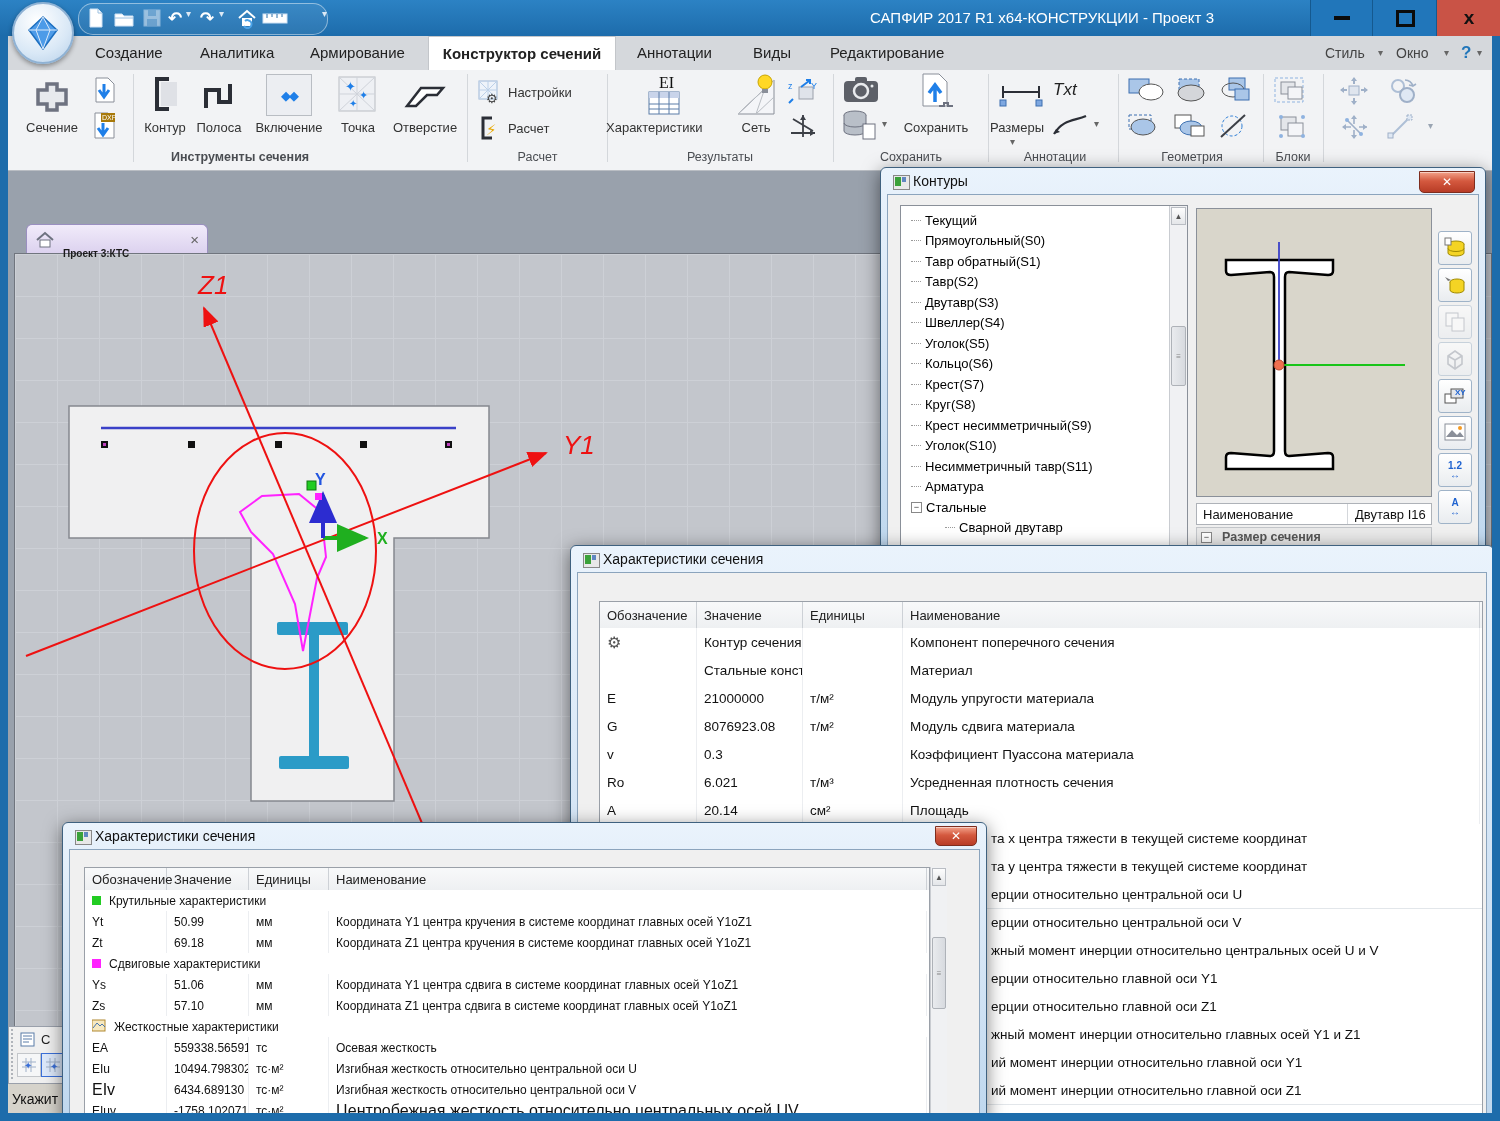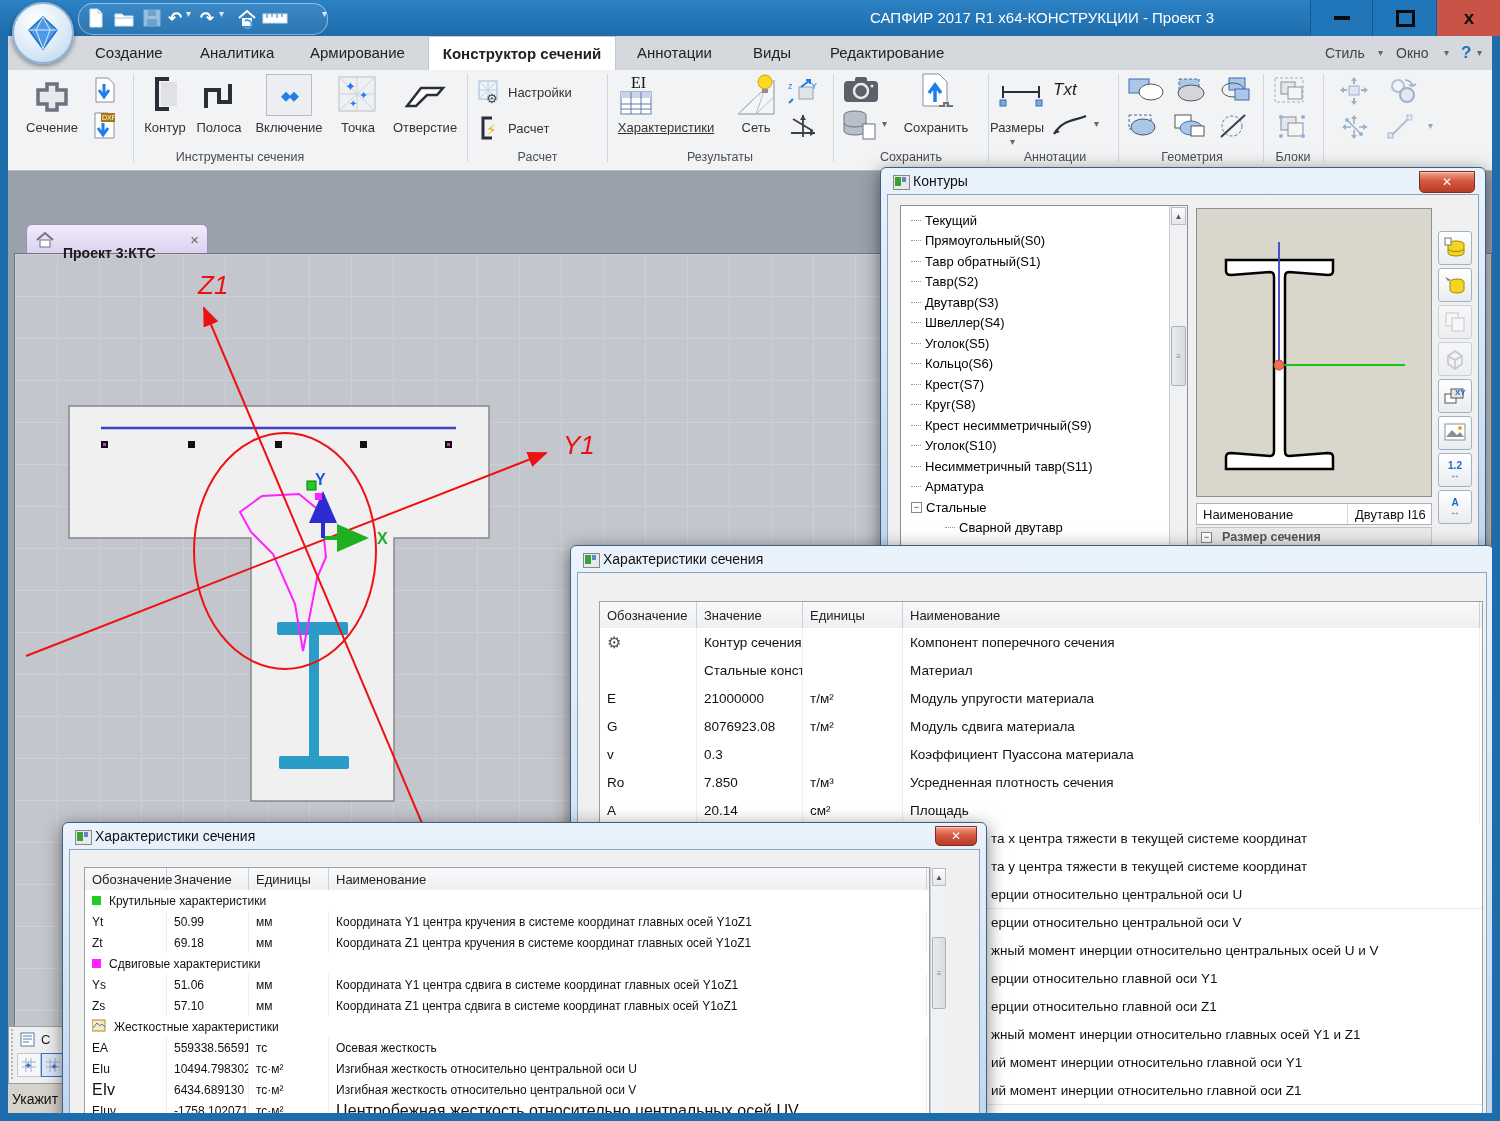--- a/index.html
+++ b/index.html
@@ -31,21 +31,21 @@
   #ribbon{left:0;top:70px;width:1500px;height:100px;background:#f2f3f5;border-bottom:1px solid #b9bdc3;}
   .gsep{top:4px;width:1px;height:88px;background:#d4d7db;}
   .glabel{top:80px;font-size:12.5px;color:#4a4d52;text-align:center;}
   .rlbl{font-size:13px;color:#333;white-space:nowrap;}
   .rbtn-row{display:flex;align-items:center;gap:6px;}
   .icbox{display:flex;align-items:center;justify-content:center;}
   .diamonds{color:#1f7fe8;font-size:13px;letter-spacing:-2px;}
   
   #doc-tab{left:26px;top:224px;width:182px;height:29px;border:1px solid #9a8fc0;border-bottom:none;
       border-radius:6px 6px 0 0;background:linear-gradient(#f1ebfa,#dcd2ef);display:flex;align-items:center;gap:8px;padding:0 8px;box-sizing:border-box;z-index:5;}
-  #doc-tab .tlabel{font-size:14px;font-weight:bold;color:#1a1a1a;margin-top:28px;}
+  #doc-tab .tlabel{font-size:10px;font-weight:bold;color:#1a1a1a;margin-top:28px;}
   #doc-tab .tclose{margin-left:auto;color:#666;font-size:15px;}
   #canvas{left:14px;top:253px;width:1478px;height:860px;background-color:#c3c6cc;border:1px solid #70757e;box-sizing:border-box;
       background-image:linear-gradient(#cdd0d6 1px,transparent 1px),linear-gradient(90deg,#cdd0d6 1px,transparent 1px);
       background-size:42px 42px;}
   
   .aero{border:1px solid #3f617f;border-radius:6px 6px 0 0;
       background:linear-gradient(180deg,#eaf3fc 0%,#d6e6f6 45%,#bed7ee 100%);
       box-shadow:0 4px 18px rgba(0,0,0,.5);}
   .aero-title{position:absolute;left:32px;top:5px;font-size:14px;color:#101010;white-space:nowrap;}
   .dlg-icon{position:absolute;left:12px;top:7px;width:15px;height:13px;background:#e8e8e8;border:1px solid #888;}
@@ -208,21 +208,21 @@
           <text x="12" y="32" font-size="10" fill="#1f7fe8">✦</text>
         </svg>
     </div>
     <div class="abs rlbl" style="left:336px;top:50px;width:44px;text-align:center;">Точка</div>
     <div class="abs icbox" style="left:402px;top:6px;width:46px;height:38px;">
       <svg width="44" height="34">
           <path d="M4,28 L18,10 H40 L34,17 H24 L13,28 Z" fill="#fff" stroke="#2b2e36" stroke-width="2.5"></path>
         </svg>
     </div>
     <div class="abs rlbl" style="left:390px;top:50px;width:70px;text-align:center;">Отверстие</div>
-    <div class="abs glabel" style="left:120px;width:240px;">Инструменты сечения</div>
+    <div class="abs glabel" style="left:120px;width:240px;font-weight:bold;">Инструменты сечения</div>
 
     <div class="abs gsep" style="left:467px;"></div>
 
     <div class="abs rbtn-row" style="left:478px;top:10px;">
       <span class="icbox">
         <svg width="24" height="24">
             <rect x="1" y="1" width="18" height="18" fill="#eef3fa" stroke="#9db8d8"></rect>
             <path d="M1,1 L19,19 M19,1 L1,19 M10,1 v18 M1,10 h18" stroke="#bcd0e8"></path>
             <text x="8" y="23" font-size="13" fill="#444">⚙</text>
           </svg>
@@ -235,29 +235,29 @@
             <path d="M14,2 h-9 v20 h9" fill="none" stroke="#2b2e36" stroke-width="3"></path>
             <text x="8" y="19" font-size="15" fill="#e8a800">⚡</text>
           </svg>
       </span>
         <span class="rlbl">Расчет</span>
     </div>
     <div class="abs glabel" style="left:470px;width:135px;">Расчет</div>
 
     <div class="abs gsep" style="left:607px;"></div>
 
-    <div class="abs icbox" style="left:612px;top:2px;width:52px;height:46px;">
+    <div class="abs icbox" style="left:640px;top:2px;width:52px;height:46px;">
       <svg width="46" height="46">
           <text x="16" y="16" font-size="16" font-family="Liberation Serif,serif" fill="#111">EI</text>
           <rect x="6" y="20" width="30" height="22" fill="#fff" stroke="#5b7da8"></rect>
           <rect x="6" y="20" width="30" height="6" fill="#c9d4ea"></rect>
           <path d="M6,32 h30 M6,37 h30 M16,20 v22 M26,20 v22" stroke="#5b7da8"></path>
         </svg>
     </div>
-    <div class="abs rlbl" style="left:606px;top:50px;width:120px;text-align:center;text-decoration:underline;">Характеристики</div>
+    <div class="abs rlbl" style="left:606px;top:50px;width:120px;">Характеристики</div>
     <div class="abs icbox" style="left:734px;top:2px;width:44px;height:46px;">
       <svg width="42" height="46">
           <polygon points="3,42 39,42 39,8" fill="#f4f5f8" stroke="#8a8f99"></polygon>
           <path d="M3,42 L39,8 M21,42 L39,25 M21,42 L30,16" stroke="#b9bdc3"></path>
           <circle cx="30" cy="10" r="7" fill="#ffd825" stroke="#c9a500"></circle>
           <rect x="27" y="17" width="6" height="4" fill="#8a8f99"></rect>
         </svg>
     </div>
     <div class="abs rlbl" style="left:734px;top:50px;width:44px;text-align:center;">Сеть</div>
     <div class="abs icbox" style="left:786px;top:6px;width:34px;height:30px;">
@@ -700,21 +700,21 @@
             <div class="td" style="width: 577px; font-size: 13.5px;">Модуль сдвига материала</div>
           </div>
           <div class="trow" style="top: 138px; height: 28px;">
             <div class="td" style="width: 97px; font-size: 13.5px;">v</div>
             <div class="td" style="width: 106px; font-size: 13.5px;">0.3</div>
             <div class="td" style="width: 100px; font-size: 13.5px;"></div>
             <div class="td" style="width: 577px; font-size: 13.5px;">Коэффициент Пуассона материала</div>
           </div>
           <div class="trow" style="top: 166px; height: 28px;">
             <div class="td" style="width: 97px; font-size: 13.5px;">Ro</div>
-            <div class="td" style="width: 106px; font-size: 13.5px;">7.850</div>
+            <div class="td" style="width: 106px; font-size: 13.5px;">6.021</div>
             <div class="td" style="width: 100px; font-size: 13.5px;">т/м³</div>
             <div class="td" style="width: 577px; font-size: 13.5px;">Усредненная плотность сечения</div>
           </div>
           <div class="trow" style="top: 194px; height: 28px;">
             <div class="td" style="width: 97px; font-size: 13.5px;">A</div>
             <div class="td" style="width: 106px; font-size: 13.5px;">20.14</div>
             <div class="td" style="width: 100px; font-size: 13.5px;">см²</div>
             <div class="td" style="width: 577px; font-size: 13.5px;">Площадь</div>
           </div>
           <div class="trow" style="top: 222px; height: 28px;">

